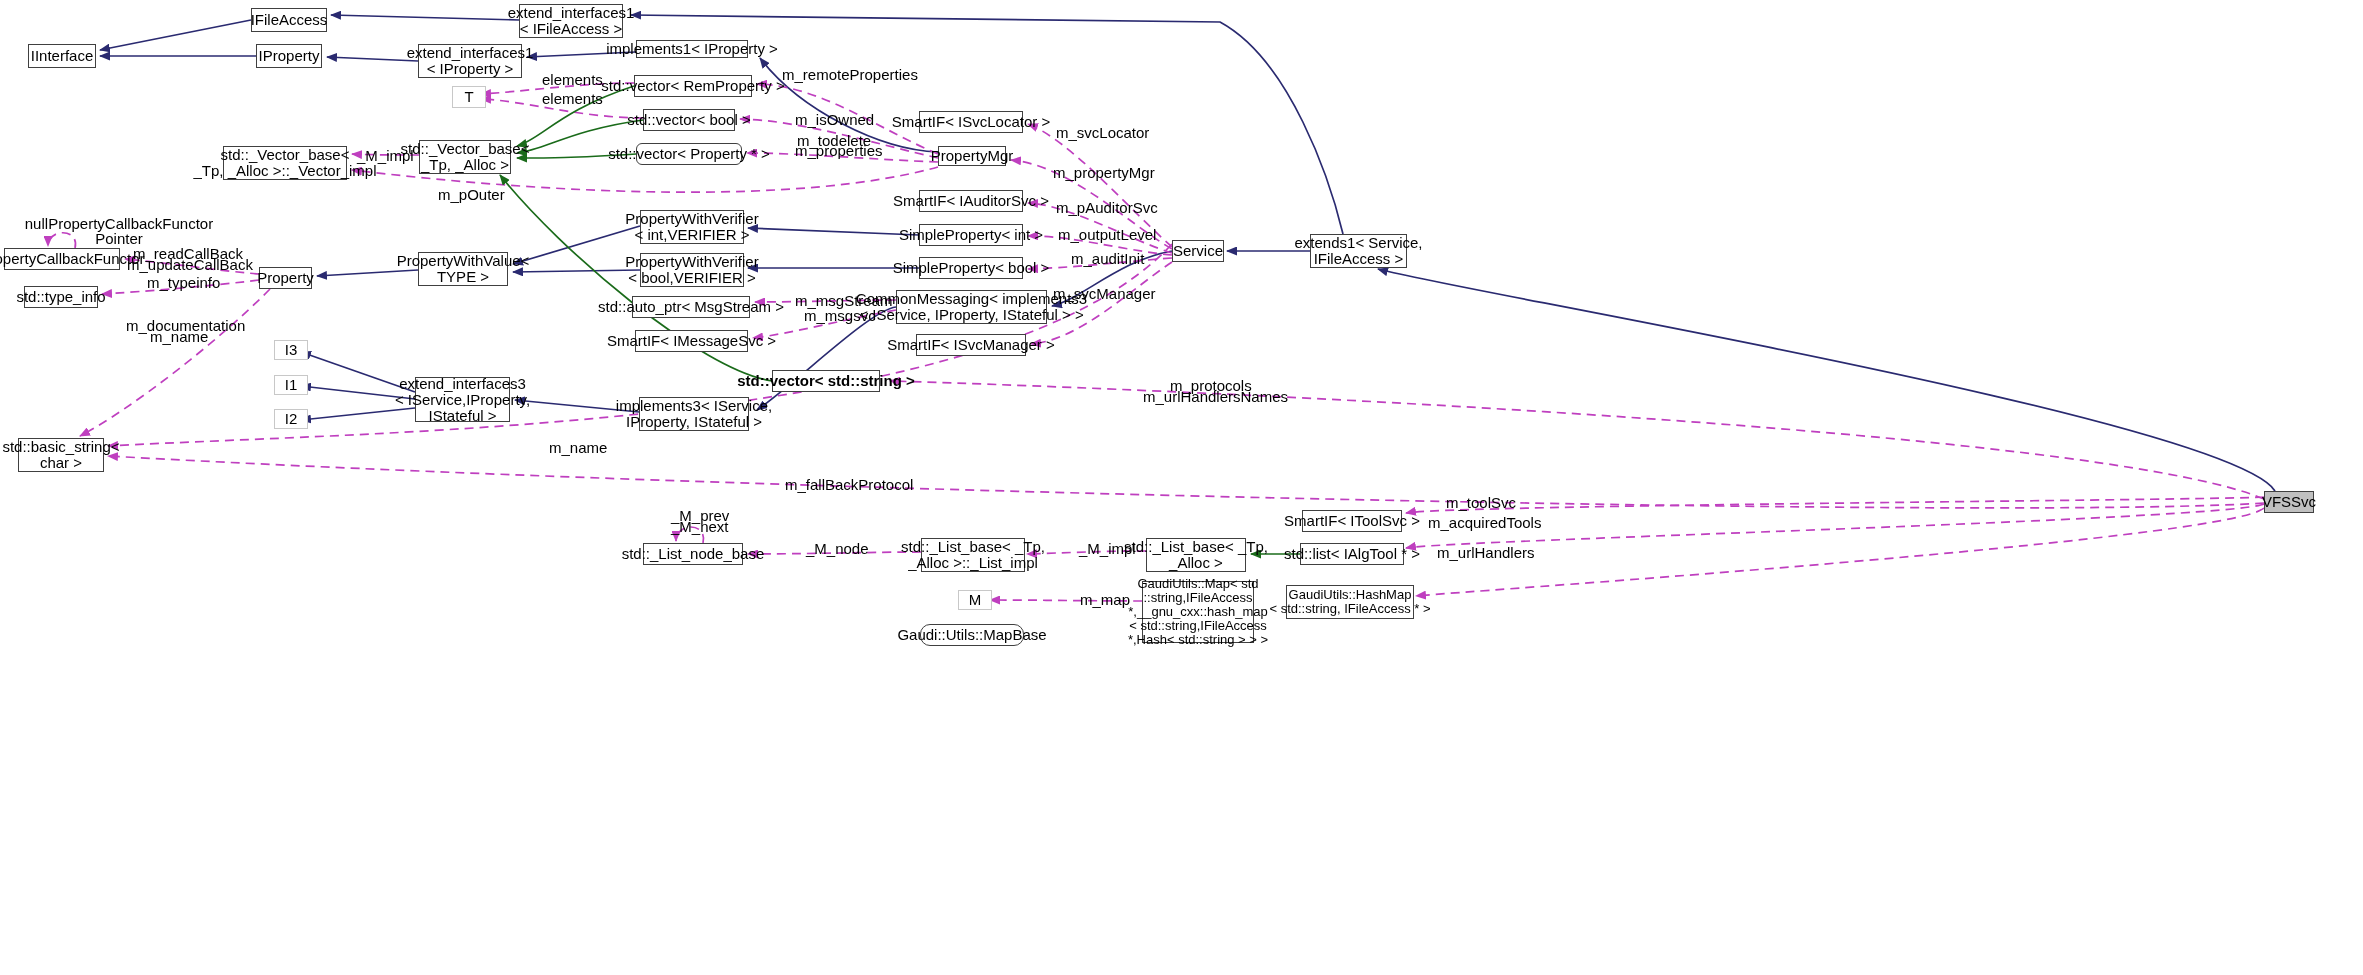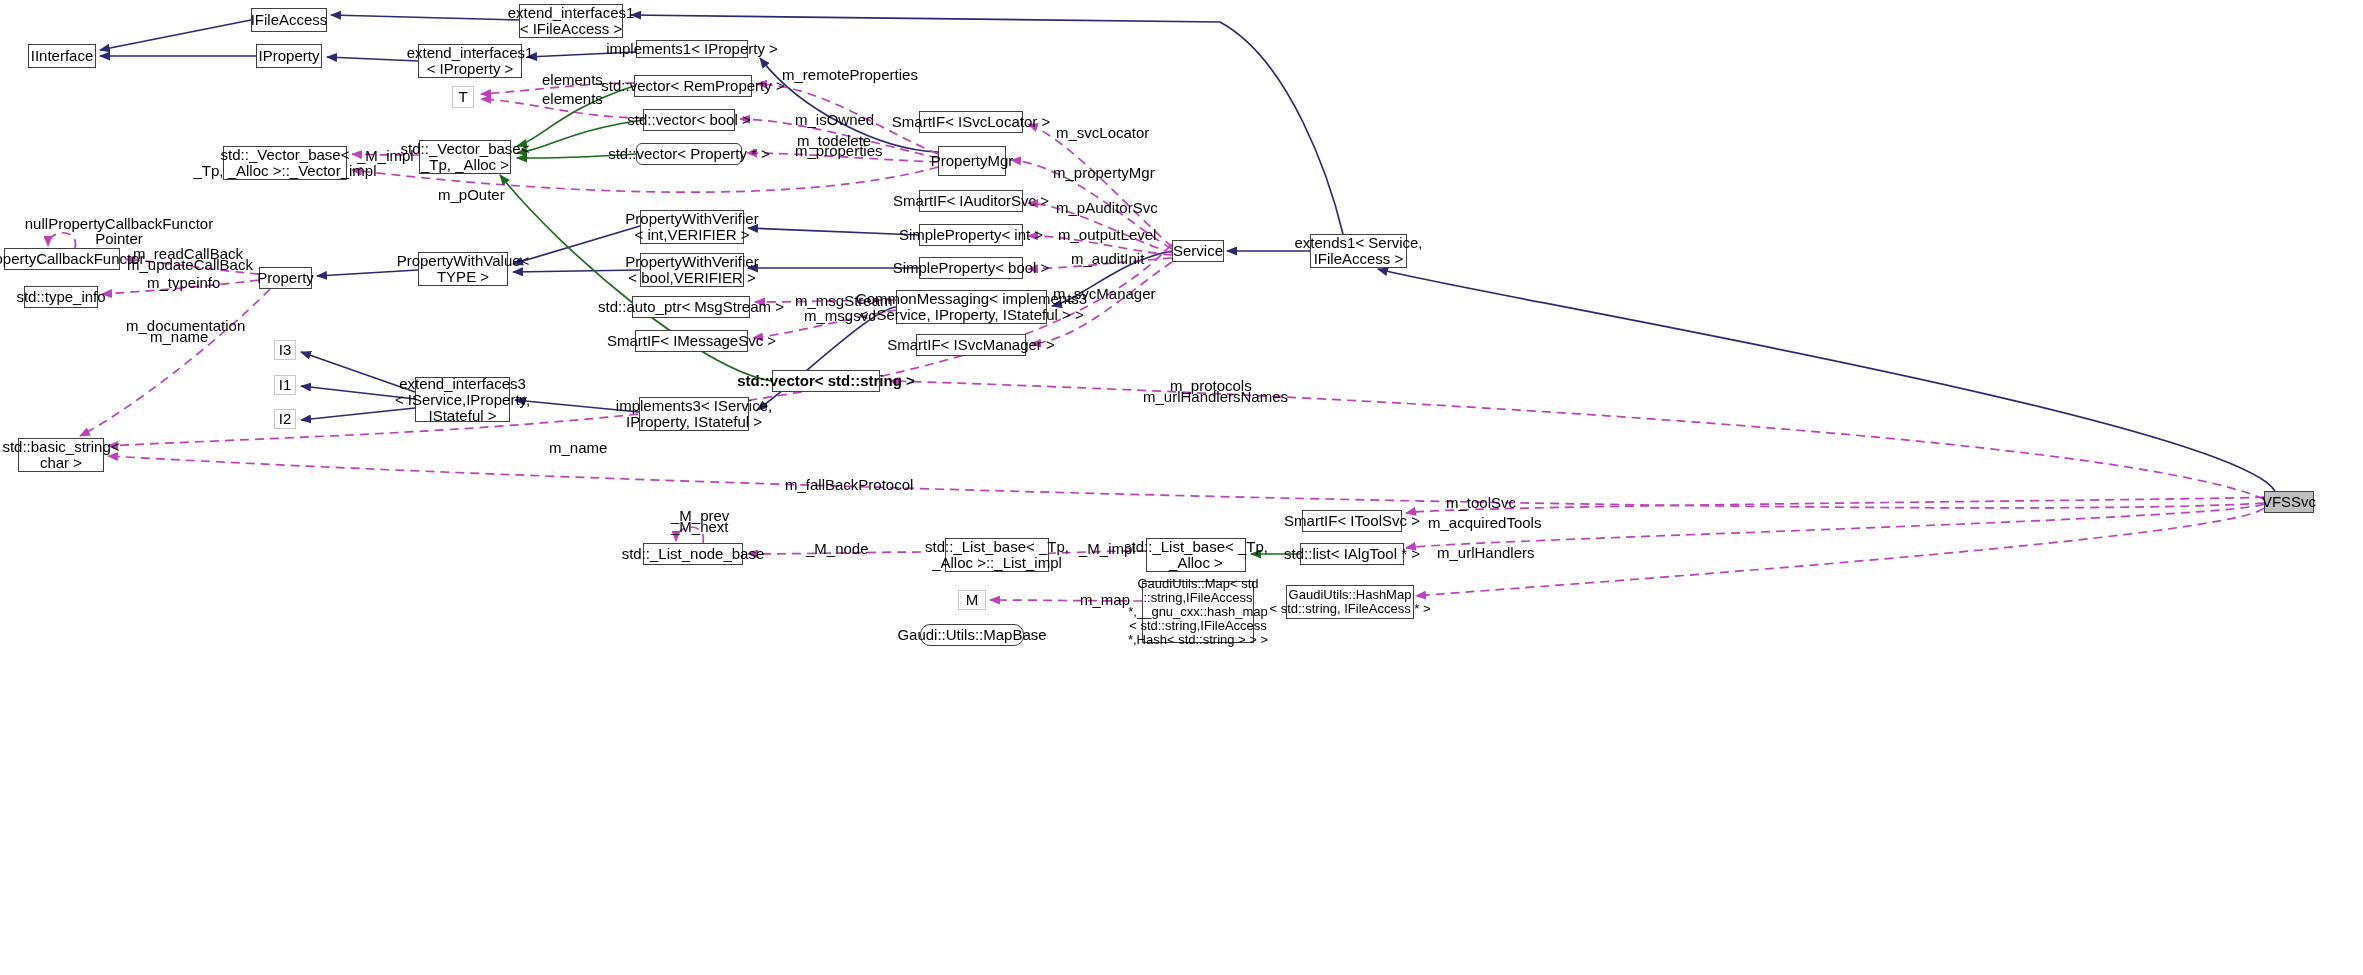--- a/index.html
+++ b/index.html
@@ -2,21 +2,21 @@
 <html><head>
 <meta charset="utf-8">
 <style>
   html,body{margin:0;padding:0;background:#ffffff;}
   #canvas{position:relative;width:2363px;height:975px;background:#fff;
           font-family:"Liberation Sans","DejaVu Sans",sans-serif;overflow:hidden;}
   svg#edges{position:absolute;left:0;top:0;width:2363px;height:975px;pointer-events:none;}
   .node{position:absolute;box-sizing:border-box;display:flex;align-items:center;
         justify-content:center;text-align:center;background:#ffffff;
         border:1px solid #404040;color:#000;font-size:15px;line-height:16px;
-        padding:2px 10px;white-space:pre;z-index:5;}
+        padding:2px 16px;white-space:pre;z-index:5;}
   .node.tmpl{border:1px solid #c8c8c8;}
   .node.hl{background:#c0c0c0;border:1px solid #404040;font-weight:normal;}
   .elabel{position:absolute;font-size:15px;line-height:16px;color:#000;
           background:transparent;white-space:pre;text-align:center;z-index:6;}
 </style>
 </head>
 <body>
 
 <div id="canvas">
 
@@ -110,21 +110,21 @@
   <div class="node" style="left:636px;top:40px;width:112px;height:18px;">implements1&lt; IProperty &gt;</div>
   <div class="node tmpl" style="left:452px;top:86px;width:22px;height:22px;">T</div>
   <div class="node" style="left:634px;top:75px;width:118px;height:22px;">std::vector&lt; RemProperty &gt;</div>
   <div class="node" style="left:643px;top:109px;width:92px;height:22px;">std::vector&lt; bool &gt;</div>
   <div class="node" style="left:636px;top:143px;width:106px;height:22px;border-radius:6px;">std::vector&lt; Property * &gt;</div>
   <div class="node" style="left:223px;top:146px;width:124px;height:34px;">std::_Vector_base&lt;
 _Tp, _Alloc &gt;::_Vector_impl</div>
   <div class="node" style="left:419px;top:140px;width:92px;height:34px;">std::_Vector_base&lt;
 _Tp, _Alloc &gt;</div>
   <div class="node" style="left:919px;top:111px;width:104px;height:22px;">SmartIF&lt; ISvcLocator &gt;</div>
-  <div class="node" style="left:938px;top:146px;width:68px;height:30px;">PropertyMgr</div>
+  <div class="node" style="left:938px;top:146px;width:68px;height:20px;">PropertyMgr</div>
   <div class="node" style="left:919px;top:190px;width:104px;height:22px;">SmartIF&lt; IAuditorSvc &gt;</div>
   <div class="node" style="left:919px;top:224px;width:104px;height:22px;">SimpleProperty&lt; int &gt;</div>
   <div class="node" style="left:919px;top:257px;width:104px;height:22px;">SimpleProperty&lt; bool &gt;</div>
   <div class="node" style="left:640px;top:210px;width:104px;height:34px;">PropertyWithVerifier
 &lt; int,VERIFIER &gt;</div>
   <div class="node" style="left:640px;top:253px;width:104px;height:34px;">PropertyWithVerifier
 &lt; bool,VERIFIER &gt;</div>
   <div class="node" style="left:418px;top:252px;width:90px;height:34px;">PropertyWithValue&lt;
 TYPE &gt;</div>
   <div class="node" style="left:259px;top:267px;width:53px;height:22px;">Property</div>
@@ -143,21 +143,21 @@
 IStateful &gt;</div>
   <div class="node" style="left:639px;top:397px;width:110px;height:34px;">implements3&lt; IService,
 IProperty, IStateful &gt;</div>
   <div class="node" style="left:772px;top:370px;width:108px;height:22px;font-weight:bold;">std::vector&lt; std::string &gt;</div>
   <div class="node" style="left:1172px;top:240px;width:52px;height:22px;">Service</div>
   <div class="node" style="left:1310px;top:234px;width:97px;height:34px;">extends1&lt; Service,
 IFileAccess &gt;</div>
   <div class="node" style="left:18px;top:438px;width:86px;height:34px;">std::basic_string&lt;
 char &gt;</div>
   <div class="node" style="left:643px;top:543px;width:100px;height:22px;">std::_List_node_base</div>
-  <div class="node" style="left:921px;top:538px;width:104px;height:34px;margin-left:24px;">std::_List_base&lt; _Tp,
+  <div class="node" style="left:921px;top:538px;width:104px;height:34px;">std::_List_base&lt; _Tp,
 _Alloc &gt;::_List_impl</div>
   <div class="node" style="left:1146px;top:538px;width:100px;height:34px;">std::_List_base&lt; _Tp,
 _Alloc &gt;</div>
   <div class="node" style="left:1300px;top:543px;width:104px;height:22px;">std::list&lt; IAlgTool * &gt;</div>
   <div class="node" style="left:1302px;top:510px;width:100px;height:22px;">SmartIF&lt; IToolSvc &gt;</div>
   <div class="node tmpl" style="left:958px;top:590px;width:28px;height:20px;">M</div>
   <div class="node" style="left:920px;top:624px;width:104px;height:22px;border-radius:10px;">Gaudi::Utils::MapBase</div>
   <div class="node" style="left:1142px;top:581px;width:112px;height:62px;font-size:13px;line-height:14px;">GaudiUtils::Map&lt; std
 ::string,IFileAccess
 *,__gnu_cxx::hash_map

